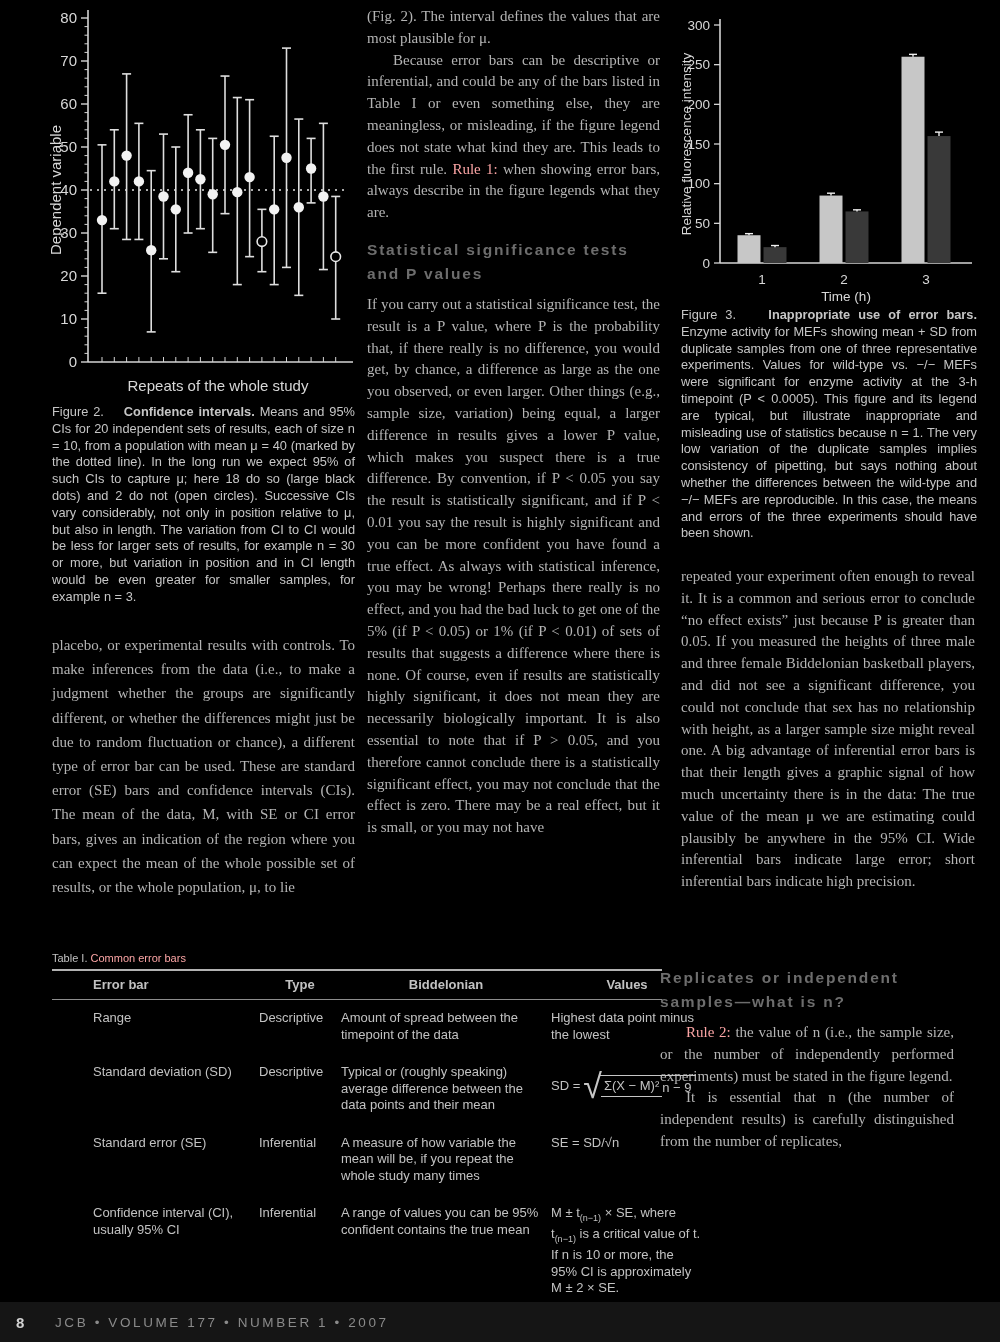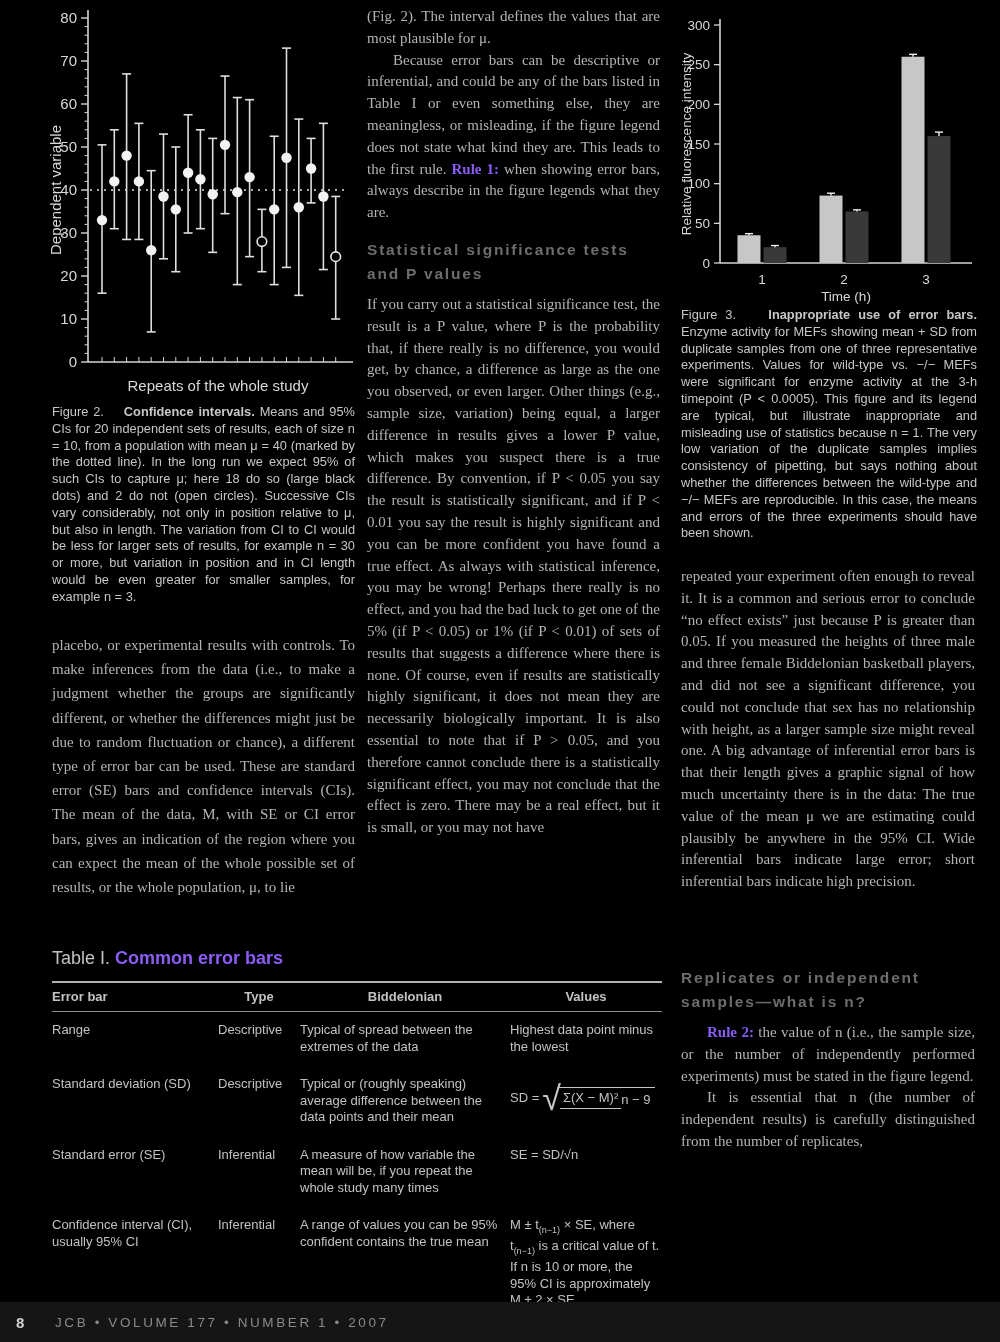--- a/index.html
+++ b/index.html
@@ -2,50 +2,50 @@
 <html><head>
 <meta charset="utf-8">
 <style>
   html,body{margin:0;padding:0;background:#000;}
   .page{position:relative;width:1000px;height:1342px;background:#000;overflow:hidden;
         font-family:"Liberation Serif",serif;color:#b8b8b8;}
   
   .body-text{font-size:15px;line-height:21.8px;text-align:justify;color:#b4b4b4;}
   .body-text p{margin:0;}
   .indent{text-indent:26px;}
-  .bold{font-weight:bold;color:#8b5cf6;}
+  .bold{font-weight:normal;color:#fca5a5;}
   .col{position:absolute;}
   #col1-text{left:52px;top:633px;width:303px;line-height:24.2px;}
   #col2{left:367px;top:6px;width:293px;}
   #col3-text1{left:681px;top:566px;width:294px;}
-  #col3-block2{left:681px;top:966px;width:294px;}
+  #col3-block2{left:660px;top:966px;width:294px;}
   .section-heading{font-family:"Liberation Sans",sans-serif;font-weight:bold;
         color:#6d6d6d;font-size:15.5px;line-height:24px;letter-spacing:1.8px;
         margin:14px 0 8px 0;text-align:left;}
   #col3-block2 .section-heading{margin-top:0;}
   
   .caption{position:absolute;font-family:"Liberation Sans",sans-serif;font-size:12.8px;
         line-height:16.8px;color:#c6c6c6;text-align:justify;}
   #fig2-caption{left:52px;top:404px;width:303px;}
   #fig3-caption{left:681px;top:307px;width:296px;}
   .caption .cap-title{font-weight:bold;}
   
   .chart{position:absolute;}
   #fig2-chart{left:48px;top:2px;}
   #fig3-chart{left:680px;top:8px;}
   svg text{font-family:"Liberation Sans",sans-serif;fill:#d8d8d8;}
   .tick{font-size:15px;} .tick2{font-size:13.5px;}
   .axlabel{font-size:15px;} .axlabel2{font-size:13.5px;}
   
   #table1{position:absolute;left:52px;top:950px;width:610px;
         font-family:"Liberation Sans",sans-serif;font-size:13px;line-height:16.5px;color:#c2c2c2;}
-  #table1 .tbl-title{font-size:18px;padding-bottom:14px;}
+  #table1 .tbl-title{font-size:11px;padding-bottom:2px;}
   .tbl-rule-thick{border-top:2px solid #b2b2b2;}
   .tbl-rule{border-top:1px solid #8d8d8d;}
-  .tbl-grid{display:grid;grid-template-columns:166px 82px 210px 152px;column-gap:0;}
+  .tbl-grid{display:grid;grid-template-columns:166px 82px 210px 152px;column-gap:0;margin-left:41px;}
   .tbl-head{font-weight:bold;padding:6px 0 6px 0;}
   .tbl-head .c2,.tbl-head .c3,.tbl-head .c4{text-align:center;}
   .tbl-row{padding:10px 0 11px 0;}
   .tbl-row>div{padding-right:10px;}
   .cell-formula{padding-right:0 !important;}
   sub{font-size:9px;}
   .sd-formula{display:inline-flex;align-items:center;margin-top:8px;}
   .sd-lead{margin-right:3px;}
   .radical{font-size:34px;line-height:28px;font-weight:400;color:#c6c6c6;}
   .sqrt-content{border-top:1.5px solid #c6c6c6;padding:2px 4px 0 2px;margin-left:-3px;}
@@ -312,21 +312,21 @@
       <div class="c1">Error bar</div>
       <div class="c2">Type</div>
       <div class="c3">Biddelonian</div>
       <div class="c4">Values</div>
     </div>
     <div class="tbl-rule"></div>
 
     <div class="tbl-grid tbl-row">
       <div>Range</div>
       <div>Descriptive</div>
-      <div>Typical of spread between the extremes of the data</div>
+      <div>Amount of spread between the timepoint of the data</div>
       <div class="cell-formula">Highest data point minus the lowest</div>
     </div>
 
     <div class="tbl-grid tbl-row">
       <div>Standard deviation (SD)</div>
       <div>Descriptive</div>
       <div>Typical or (roughly speaking) average difference between the data points and their mean</div>
       <div class="cell-formula">
         <span class="sd-formula">
           <span class="sd-lead">SD =</span>

